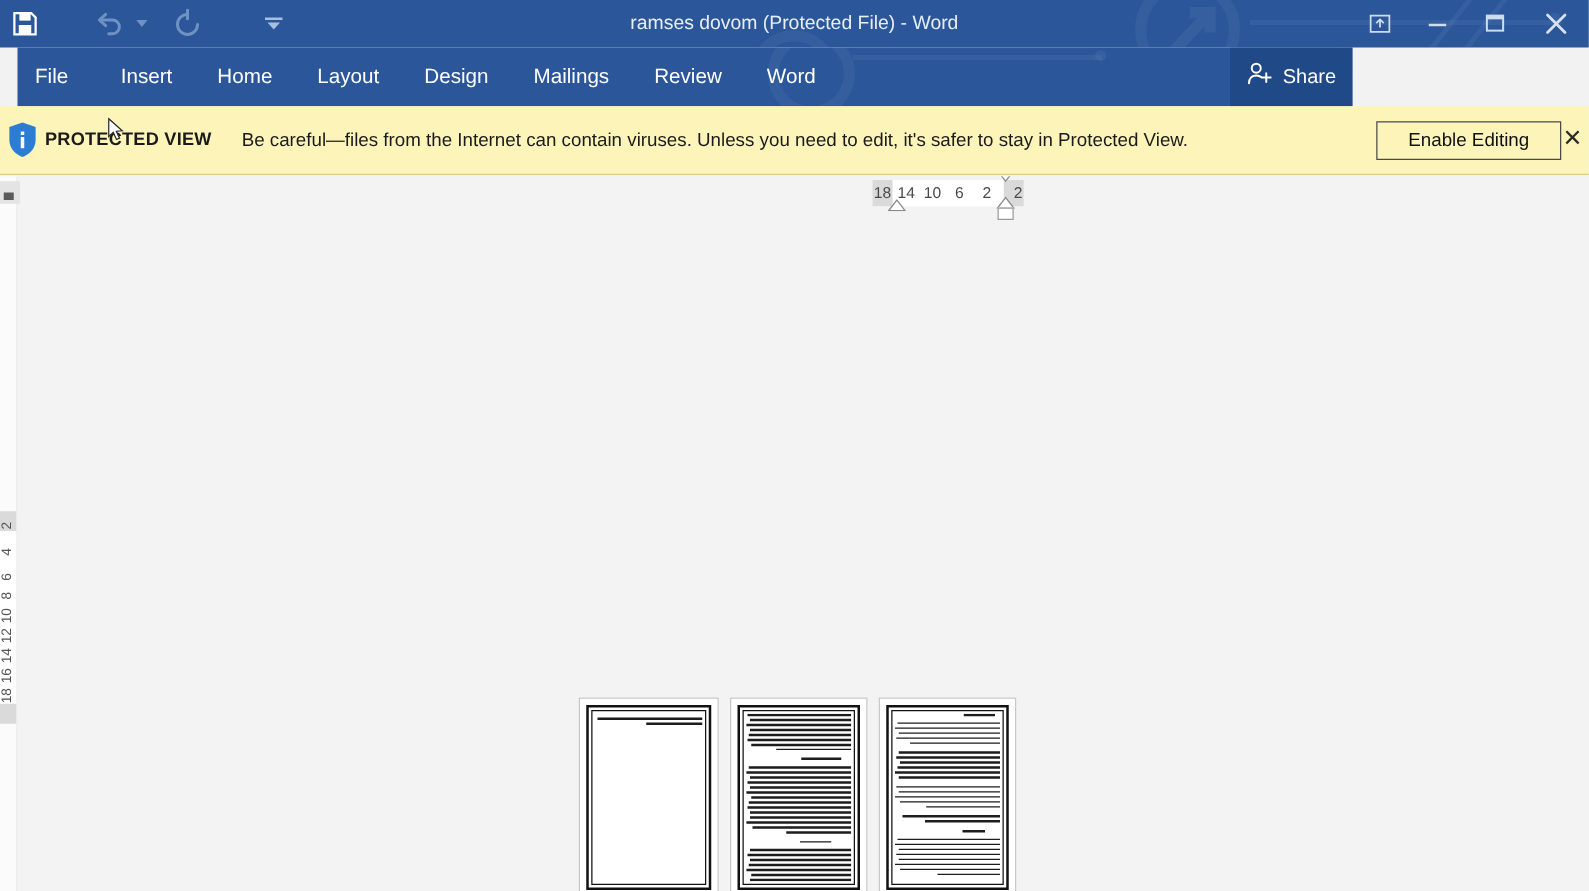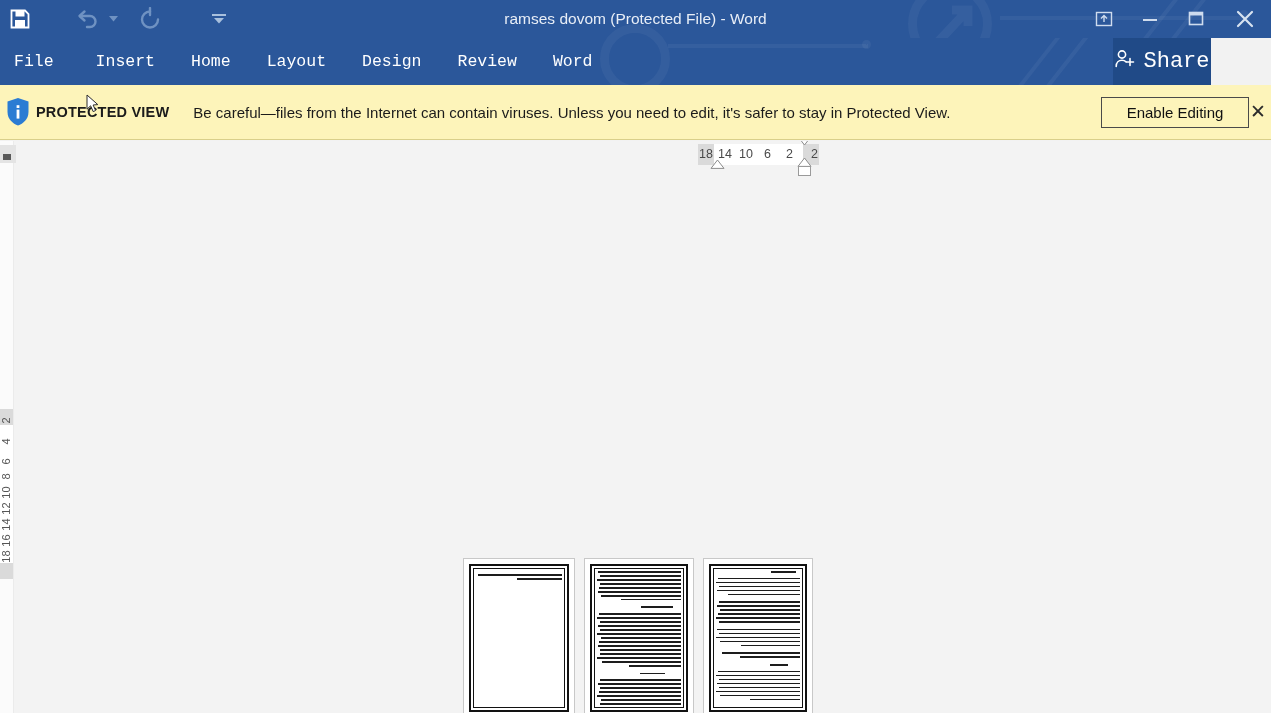--- a/index.html
+++ b/index.html
@@ -48,24 +48,23 @@
 
   #wincontrols {
     position: absolute; right: 0; top: 0; height: 38px;
     display: flex; align-items: center;
   }
   .wc { width: 46px; height: 38px; display:flex; align-items:center; justify-content:center; }
   .wc.close { width: 52px; }
 
   
   #tabbar {
-    position: absolute; left: 0; top: 38px; width: 1211px; height: 47px;
+    position: absolute; left: 14px; top: 38px; width: 1068px; height: 47px;
     background: #2b579a;
     overflow: hidden;
-    font-family: Liberation Mono, monospace;
   }
   #tabs {
     position: absolute; left: 0; top: 0; height: 47px;
     display: flex; align-items: center;
   }
   .tab {
     color: #ffffff; font-size: 16.5px;
     padding: 0 18px; height: 47px; line-height: 47px;
     white-space: nowrap;
   }
@@ -77,21 +76,21 @@
   }
   #tellme .tm-text {
     color: #c3d2e8; font-size: 16.5px; font-style: normal;
     white-space: nowrap;
   }
   #share {
     position: absolute; right: 0; top: 0; height: 47px; width: 98px;
     background: #204a87;
     display: flex; align-items: center; justify-content: center; gap: 7px;
   }
-  #share .sh-text { color: #ffffff; font-size: 22px; }
+  #share .sh-text { color: #ffffff; font-size: 16px; }
 
   
   #pvbar {
     position: absolute; left: 0; top: 85px; width: 1271px; height: 55px;
     background: #fdf4ba;
     border-bottom: 1px solid #d9cf8a;
     display: flex; align-items: center;
   }
   #pv-icon { width: 36px; margin-left: 0px; display: flex; justify-content: center; }
   #pv-label {
@@ -283,20 +282,21 @@
   <div class="deco deco-dot" style="left:862px; top:2px; width:9px; height:9px;"></div>
   <div class="deco deco-line" style="left:1040px; top:-20px; width:4px; height:80px; transform:rotate(38deg);"></div>
   <div class="deco deco-line" style="left:1068px; top:-20px; width:4px; height:80px; transform:rotate(38deg);"></div>
 
   <div id="tabs">
     <div class="tab first">File</div>
     <div class="tab">Insert</div>
     <div class="tab">Home</div>
     <div class="tab">Layout</div>
     <div class="tab">Design</div>
+    <div class="tab">Mailings</div>
     <div class="tab">Review</div>
     <div class="tab">Word</div>
   </div>
 
 
   <div id="share">
     <span>
       <svg width="22" height="22" viewBox="0 0 22 22">
         <circle cx="8" cy="6.5" r="3.6" fill="none" stroke="#ffffff" stroke-width="1.6"></circle>
         <path d="M2.2 18.5 c0 -4 2.6 -6.2 5.8 -6.2 c1.6 0 3 0.55 4.1 1.5" fill="none" stroke="#ffffff" stroke-width="1.6" stroke-linecap="round"></path>

